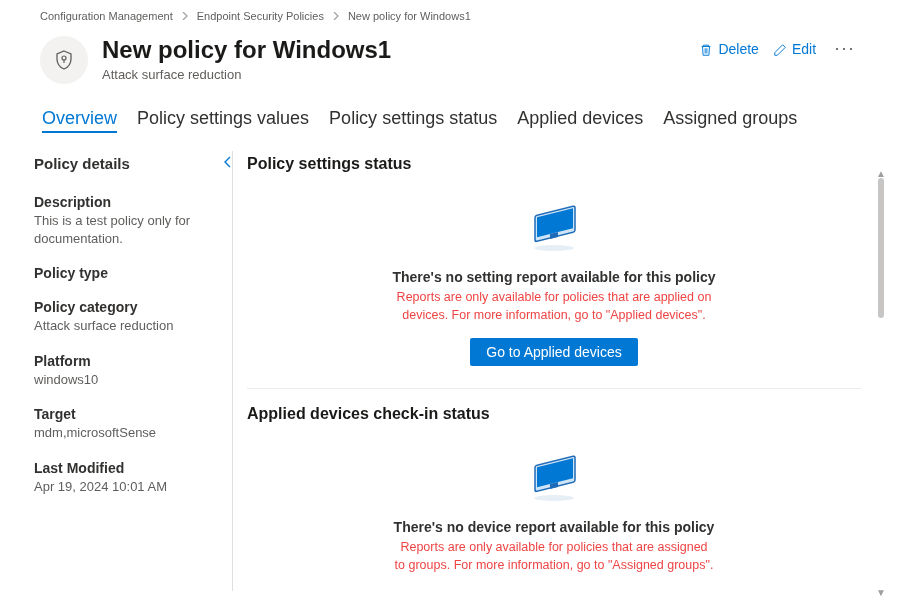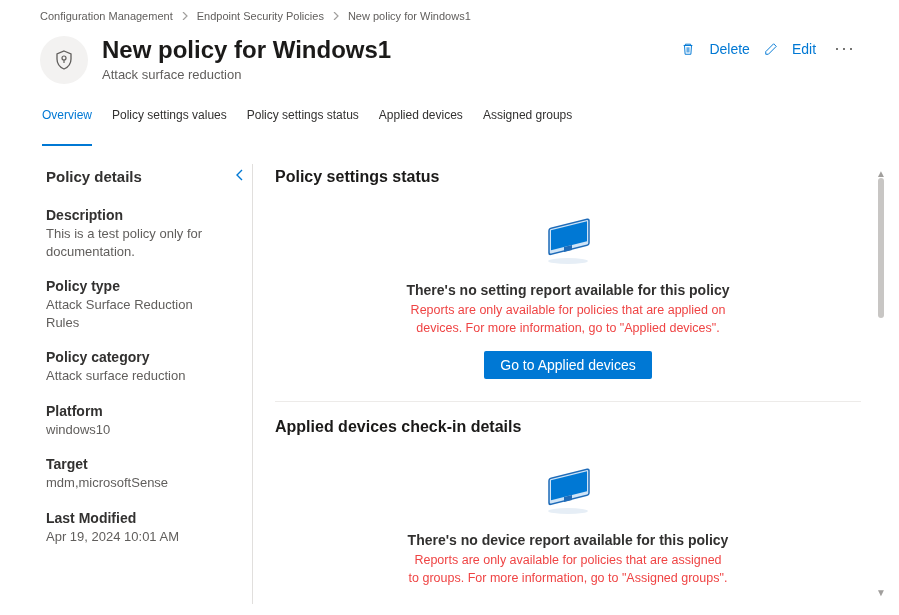--- a/index.html
+++ b/index.html
@@ -44,51 +44,51 @@
     .page-title { font-size: 24px; font-weight: 600; color: #1b1a19; line-height: 1.2; }
     .page-subtitle { font-size: 13px; color: #605e5c; margin-top: 2px; }
     .header-actions {
       display: flex;
       align-items: center;
       gap: 14px;
       margin-top: 2px;
       color: #0078d4;
       font-size: 14px;
     }
-    .action-btn { display: flex; align-items: center; gap: 14px; cursor: pointer; }
+    .action-btn { display: flex; align-items: flex-end; gap: 5px; cursor: pointer; }
     .more-btn { color: #605e5c; font-size: 18px; letter-spacing: 1px; cursor: pointer; padding: 0 4px;}
     .tabs {
       display: flex;
       gap: 20px;
       padding: 24px 40px 0 42px;
       border-bottom: none;
     }
     .tab {
-      font-size: 12px;
+      font-size: 18px;
       color: #323130;
-      padding-bottom: 24px;
+      padding-bottom: 4px;
       cursor: pointer;
       position: relative;
     }
     .tab.active {
       color: #0078d4;
       font-weight: 400;
     }
     .tab.active::after {
       content: "";
       position: absolute;
       left: 0; right: 0; bottom: 0;
       height: 2px;
       background: #0078d4;
     }
     .content-wrap {
       display: flex;
-      padding: 18px 20px 0 40px;
+      padding: 18px 20px 0 28px;
       height: calc(100% - 160px);
-      gap: 8px;
+      gap: 0;
     }
     .details-panel {
       width: 200px;
       flex-shrink: 0;
       padding-right: 8px;
       position: relative;
     }
     .details-title {
       font-size: 15px;
       font-weight: 600;
@@ -225,21 +225,20 @@
       <svg width="12" height="12" viewBox="0 0 12 12">
           <path d="M8 1 L3 6 L8 11" stroke="#0078d4" stroke-width="1.4" fill="none"></path>
         </svg>
     </div>
     <div class="detail-item">
       <div class="detail-label">Description</div>
       <div class="detail-value">This is a test policy only for documentation.</div>
     </div>
     <div class="detail-item">
       <div class="detail-label">Policy type</div>
-      <div class="detail-value">Attack Surface Reduction Rules</div>
     </div>
     <div class="detail-item">
       <div class="detail-label">Policy category</div>
       <div class="detail-value">Attack surface reduction</div>
     </div>
     <div class="detail-item">
       <div class="detail-label">Platform</div>
       <div class="detail-value">windows10</div>
     </div>
     <div class="detail-item">
@@ -263,21 +262,21 @@
           <rect x="15" y="20" width="36" height="20" fill="#0078d4"></rect>
         </g>
         <ellipse cx="32" cy="47" rx="20" ry="3" fill="#e6eef6"></ellipse>
         <rect x="28" y="40" width="8" height="5" fill="#1e6bb8" transform="skewY(-14)"></rect>
       </svg>
       <div class="empty-title">There's no setting report available for this policy</div>
       <div class="empty-desc">Reports are only available for policies that are applied on devices. For more information, go to "Applied devices".</div>
       <button class="primary-btn">Go to Applied devices</button>
     </div>
 
-    <div class="section-title">Applied devices check-in details</div>
+    <div class="section-title">Applied devices check-in status</div>
     <div class="empty-state last">
       <svg class="monitor-illus" width="64" height="52" viewBox="0 0 64 52">
         <g transform="skewY(-14)">
           <rect x="13" y="18" width="40" height="26" rx="2" fill="#cfe4f7" stroke="#1e6bb8" stroke-width="1.5"></rect>
           <rect x="15" y="20" width="36" height="20" fill="#0078d4"></rect>
         </g>
         <ellipse cx="32" cy="47" rx="20" ry="3" fill="#e6eef6"></ellipse>
         <rect x="28" y="40" width="8" height="5" fill="#1e6bb8" transform="skewY(-14)"></rect>
       </svg>
       <div class="empty-title">There's no device report available for this policy</div>

